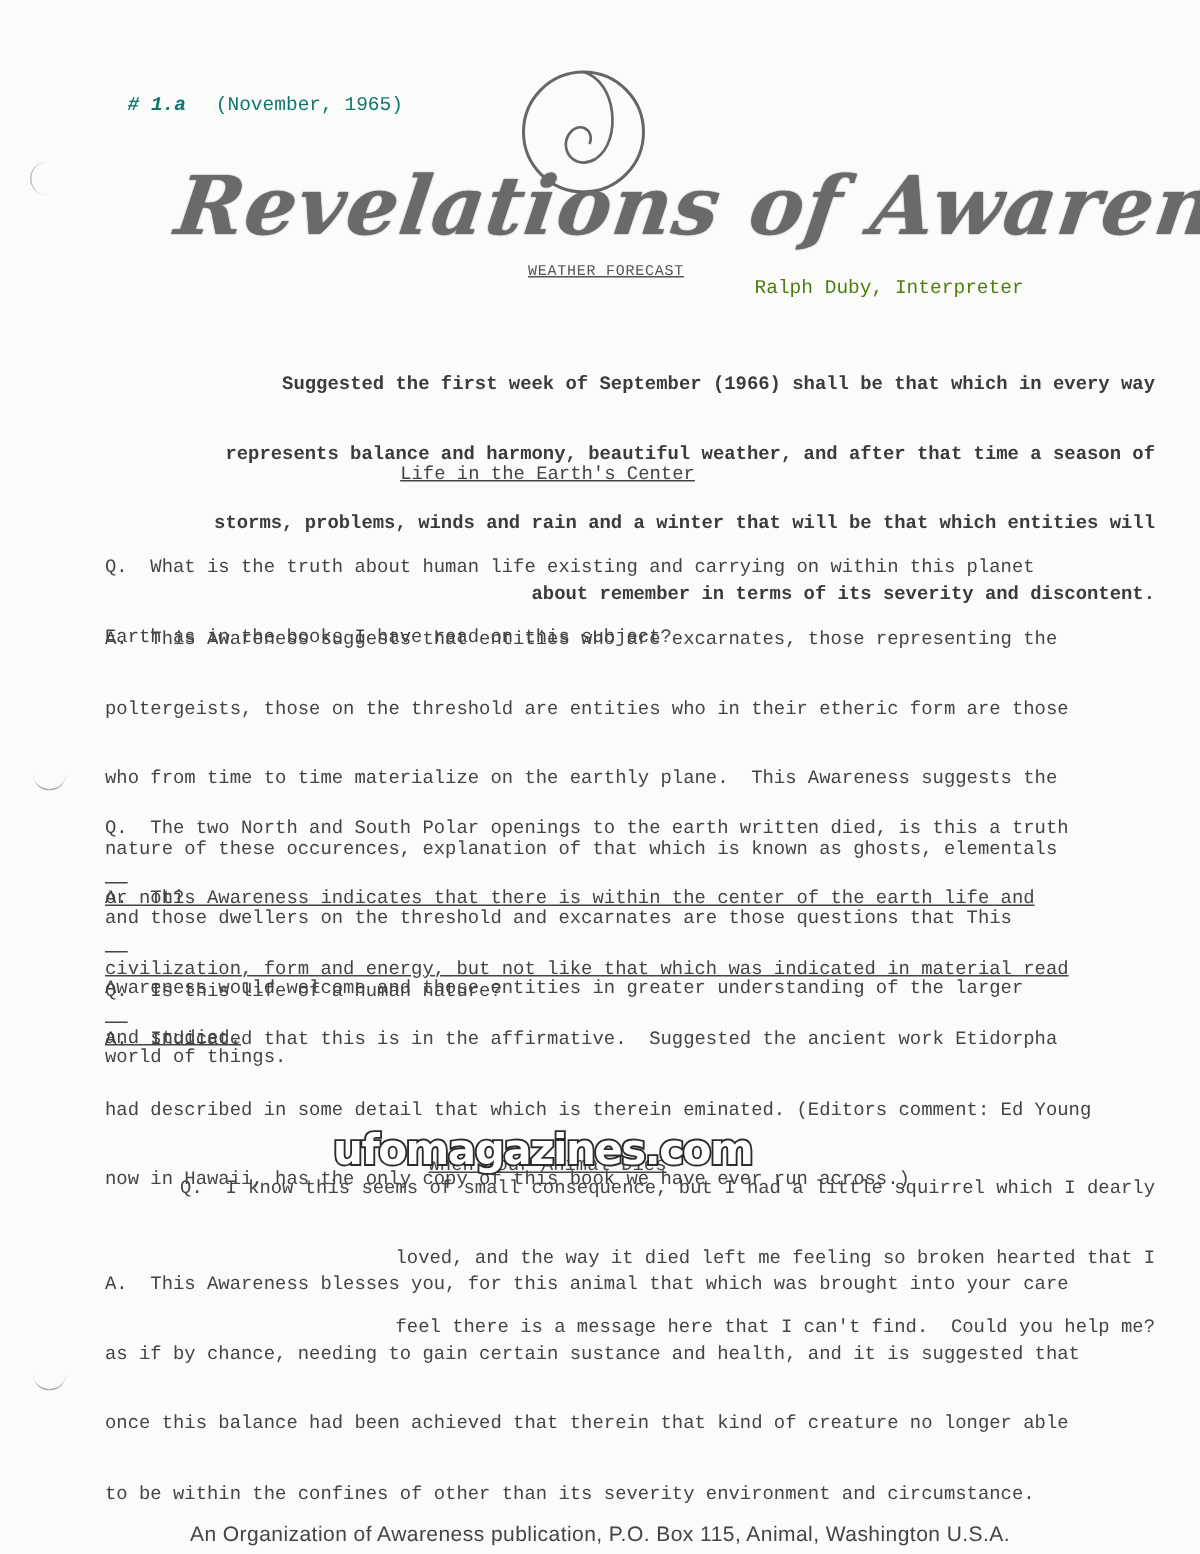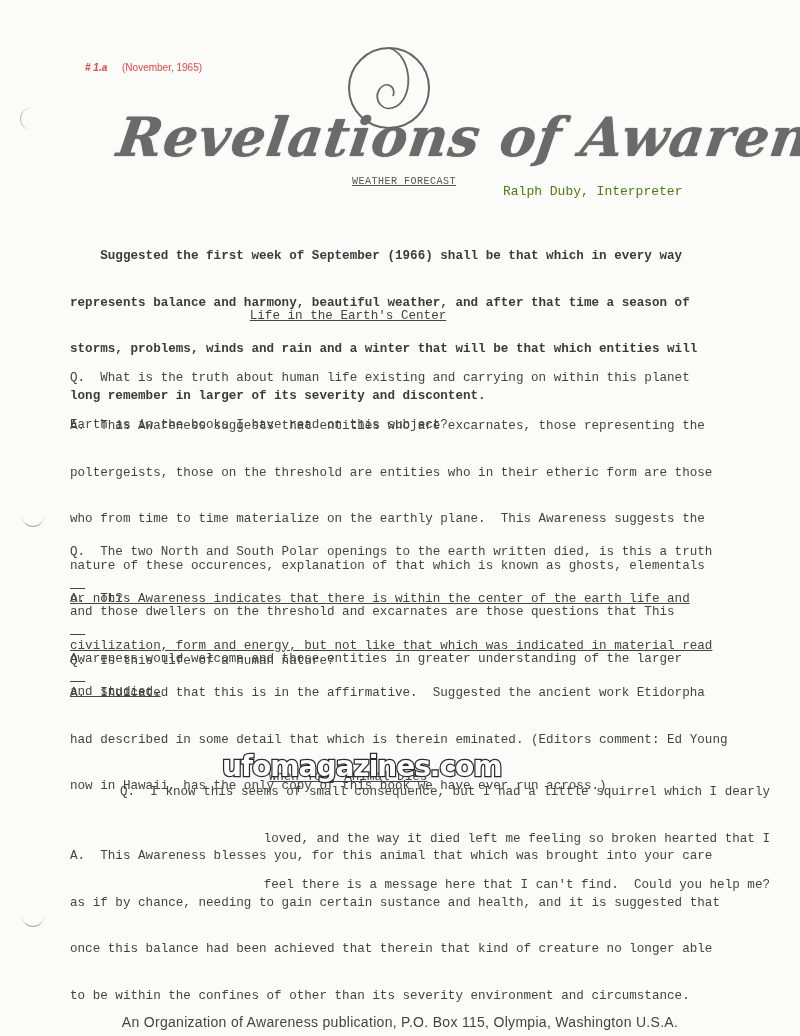--- a/index.html
+++ b/index.html
@@ -4,35 +4,35 @@
 <style>
   html, body { margin: 0; padding: 0; }
   body {
     width: 800px; height: 1036px; position: relative; overflow: hidden;
     background: #fbfbf9;
     font-family: "Liberation Mono", "DejaVu Sans Mono", monospace;
     color: #3a3a3a;
   }
   .abs { position: absolute; }
   .mono { font-family: "Liberation Mono", "DejaVu Sans Mono", monospace; font-size: 12.6px; line-height: 15.5px; color: #444; }
-  .issue { left: 85px; top: 62px; font-size: 10px; color: #ef4444; font-family: Liberation Sans, sans-serif; }
+  .issue { left: 85px; top: 62px; font-size: 13px; color: #0f766e; font-family: Liberation Mono, monospace; }
   .issue .num { font-style: italic; font-weight: bold; margin-right: 12px; }
   .masthead {
     left: 118px; top: 105px; width: 600px;
     font-family: "DejaVu Serif", serif; font-style: italic; font-weight: bold;
     font-size: 54px; letter-spacing: 1px; color: #6a6a6a;
     transform: skewX(-8deg); white-space: nowrap;
     text-shadow: 0 0 1px #555;
   }
   .spiral { left: 345px; top: 44px; width: 88px; height: 88px; }
   .subtitle { left: 352px; top: 174px; font-size: 10px; text-decoration: underline; letter-spacing: 0.5px; color: #555; }
   .interp { left: 503px; top: 184px; font-size: 13px; color: #4d7c0f; }
   .para { left: 70px; width: 700px; white-space: pre; }
-  .bold { font-weight: bold; color: #3b3b3b; }
-  .heading { text-decoration: underline; text-align: center; left: 0; width: 696px; font-size: 12.6px; }
+  .bold { font-weight: bold; color: #3b3b3b; text-align: right; }
+  .heading { text-decoration: underline; text-align: center; left: 17px; width: 696px; font-size: 12.6px; }
   .watermark {
     left: 222px; top: 750px;
     font-family: "DejaVu Sans", sans-serif; font-weight: bold; font-size: 28px;
     color: #ffffff; letter-spacing: -1px;
     -webkit-text-stroke: 2.5px #2b2b2b;
     paint-order: stroke fill;
   }
   .footer { left: 0; width: 800px; top: 1014px; text-align: center;
     font-family: "Liberation Sans", sans-serif; font-size: 14px; color: #444; letter-spacing: 0.3px; }
   .hole { width: 22px; height: 14px; border-bottom: 1.5px solid #aaa; border-radius: 0 0 20px 20px; left: 22px; }
@@ -57,37 +57,38 @@
 
 <div class="abs masthead">Revelations of Awareness</div>
 
 <div class="abs mono subtitle">WEATHER FORECAST</div>
 <div class="abs mono interp">Ralph Duby, Interpreter</div>
 
 <div class="abs mono para bold" style="top:218px;">
   <div>    Suggested the first week of September (1966) shall be that which in every way</div>
   <div>represents balance and harmony, beautiful weather, and after that time a season of</div>
   <div>storms, problems, winds and rain and a winter that will be that which entities will</div>
-  <div>long remember in larger of its severity and discontent.</div>
+  <div>about remember in terms of its severity and discontent.</div>
 </div>
 
 <div class="abs mono heading" style="top:309px;">Life in the Earth's Center</div>
 
 <div class="abs mono para" style="top:340px;">
   <div>Q.  What is the truth about human life existing and carrying on within this planet</div>
   <div>Earth as in the books I have read on this subject?</div>
 </div>
 
 <div class="abs mono para" style="top:388px;">
   <div>A.  This Awareness suggests that entities who are excarnates, those representing the</div>
   <div>poltergeists, those on the threshold are entities who in their etheric form are those</div>
   <div>who from time to time materialize on the earthly plane.  This Awareness suggests the</div>
   <div>nature of these occurences, explanation of that which is known as ghosts, elementals</div>
   <div>and those dwellers on the threshold and excarnates are those questions that This</div>
   <div>Awareness would welcome and those entities in greater understanding of the larger</div>
+  <div>world of things.</div>
 </div>
 
 <div class="abs mono para" style="top:514px;">
   <div>Q.  The two North and South Polar openings to the earth written died, is this a truth</div>
   <div>or not?</div>
 </div>
 
 <div class="abs mono para" style="top:561px;text-decoration:underline;">
   <div>A.  This Awareness indicates that there is within the center of the earth life and</div>
   <div>civilization, form and energy, but not like that which was indicated in material read</div>
@@ -117,13 +118,13 @@
   <div>as if by chance, needing to gain certain sustance and health, and it is suggested that</div>
   <div>once this balance had been achieved that therein that kind of creature no longer able</div>
   <div>to be within the confines of other than its severity environment and circumstance.</div>
   <div>This Awareness asks you not to grieve, for there was love and force given, and it is</div>
   
   
 </div>
 
 <div class="abs watermark">ufomagazines.com</div>
 
-<div class="abs footer">An Organization of Awareness publication, P.O. Box 115, Olympia, Washington U.S.A.</div>
+<div class="abs footer">An Organization of Awareness publication, P.O. Box 115, Animal, Washington U.S.A.</div>
 
 </body></html>

